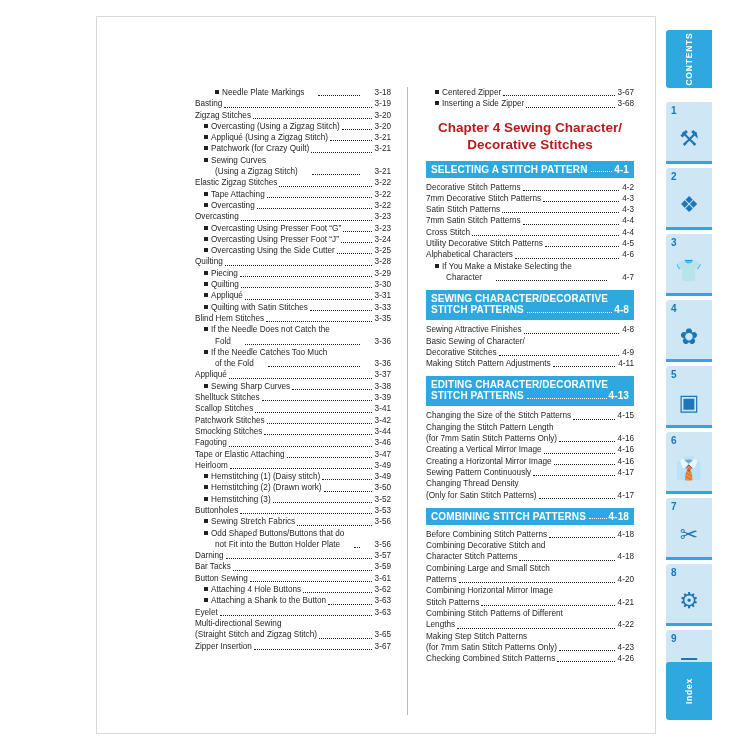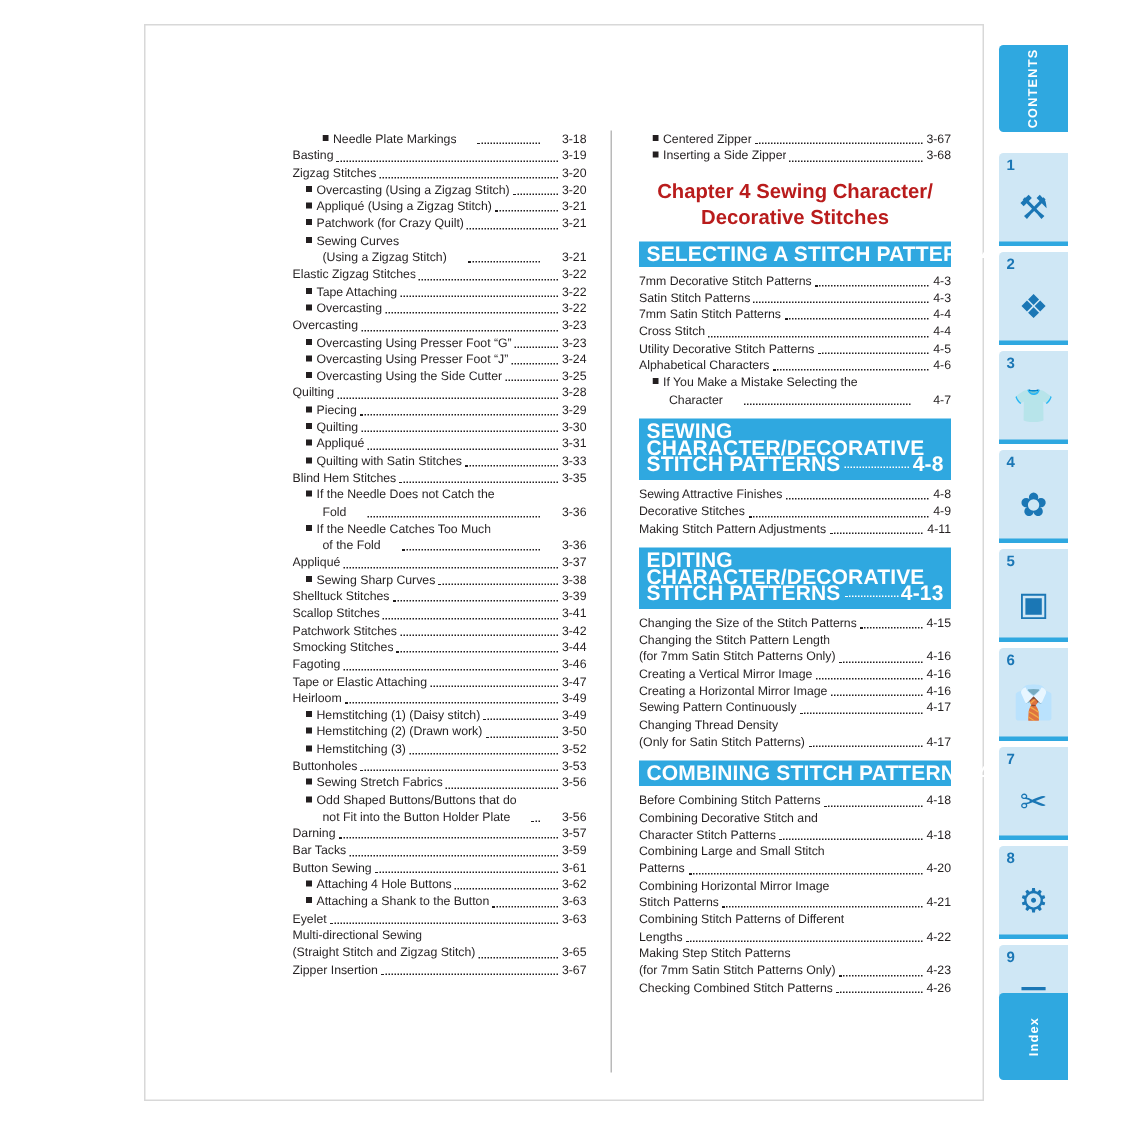--- a/index.html
+++ b/index.html
@@ -96,21 +96,21 @@
     line-height: 17px;
     color: #b91c1c;
     margin: 9px 0 8px 0;
   }
 
   
   .sec-bar {
     background: #2fa8e0;
     color: #ffffff;
     font-weight: bold;
-    font-size: 14px;
+    font-size: 10px;
     line-height: 11px;
     padding: 3px 5px 3px 5px;
     display: flex;
     align-items: flex-end;
     margin: 7px 0 4px 0;
     letter-spacing: 0.1px;
   }
   .sec-bar .label { flex: 0 1 auto; white-space: nowrap; }
   .sec-bar .dots {
     flex: 1 1 auto;
@@ -482,20 +482,25 @@
           <span>Chapter 4 Sewing Character/</span><br>
           <span>Decorative Stitches</span>
         </div>
         <div id="right-sections">
             <div class="sec-bar">
               <span class="label">SELECTING A STITCH PATTERN</span>
               <span class="dots"></span>
               <span class="page-no">4-1</span>
             </div>
             <div class="toc-row indent0">
+              <span class="label">Decorative Stitch Patterns</span>
+              <span class="dots"></span>
+              <span class="page-no">4-2</span>
+            </div>
+            <div class="toc-row indent0">
               <span class="label">7mm Decorative Stitch Patterns</span>
               <span class="dots"></span>
               <span class="page-no">4-3</span>
             </div>
             <div class="toc-row indent0">
               <span class="label">Satin Stitch Patterns</span>
               <span class="dots"></span>
               <span class="page-no">4-3</span>
             </div>
             <div class="toc-row indent0">
@@ -533,20 +538,25 @@
               <span class="line2">
                 <span class="label">STITCH PATTERNS</span>
                 <span class="dots"></span>
                 <span class="page-no">4-8</span>
               </span>
             </div>
             <div class="toc-row indent0">
               <span class="label">Sewing Attractive Finishes</span>
               <span class="dots"></span>
               <span class="page-no">4-8</span>
+            </div>
+            <div class="toc-row indent0 nodots">
+              <span class="label">Basic Sewing of Character/</span>
+              <span class="dots"></span>
+              <span class="page-no"></span>
             </div>
             <div class="toc-row indent0">
               <span class="label">Decorative Stitches</span>
               <span class="dots"></span>
               <span class="page-no">4-9</span>
             </div>
             <div class="toc-row indent0">
               <span class="label">Making Stitch Pattern Adjustments</span>
               <span class="dots"></span>
               <span class="page-no">4-11</span>

